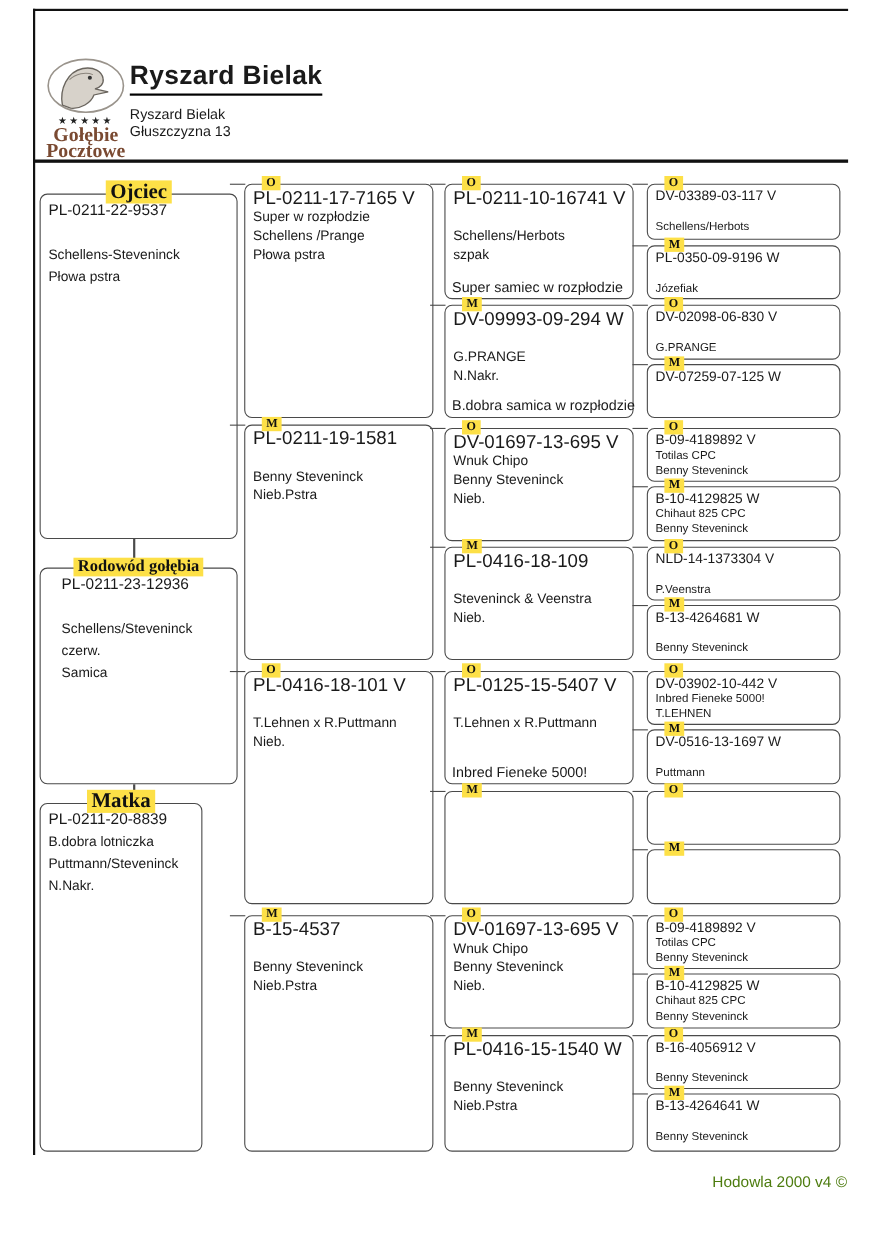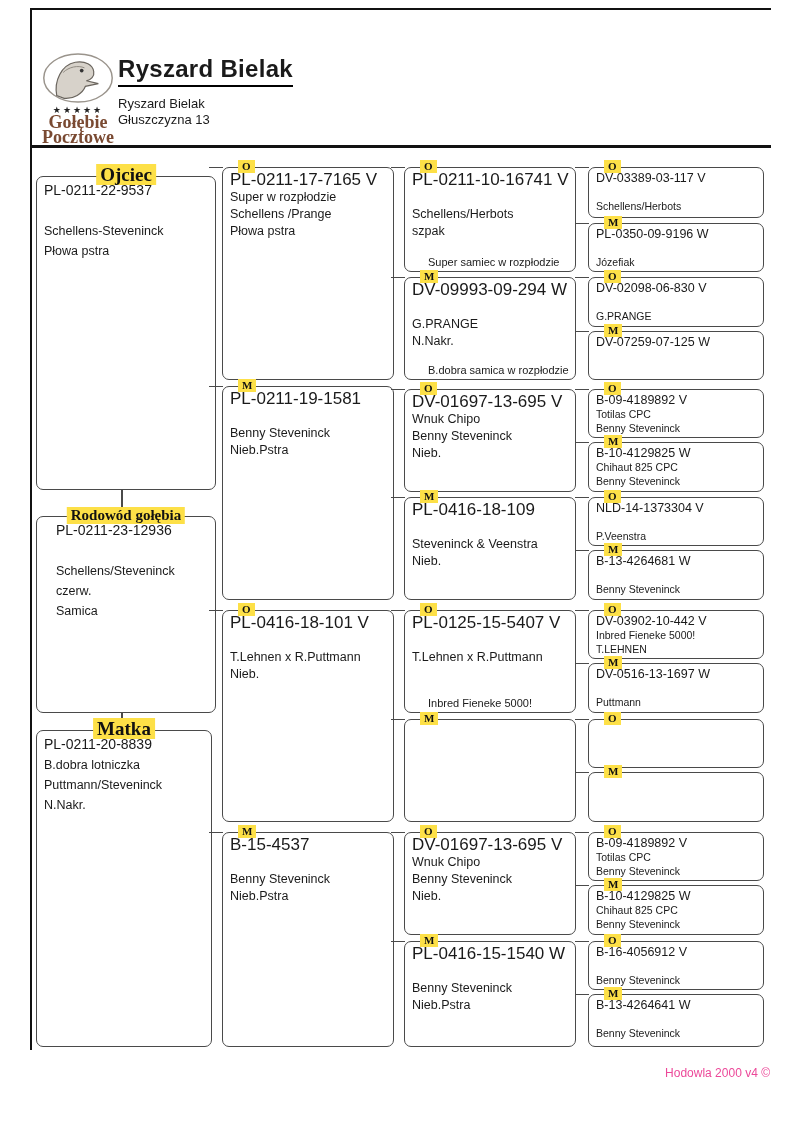--- a/index.html
+++ b/index.html
@@ -28,25 +28,25 @@
   .tag{position:absolute;top:-8px;left:15px;background:#fde047;padding:0 4px;
        font-family:"Liberation Serif",serif;font-weight:bold;font-size:11px;color:#111;line-height:13px;}
   .gen1 .tag{left:50%;transform:translateX(-50%);white-space:nowrap;font-size:19px;top:-13px;line-height:21px;}
   .gen1.center .tag{font-size:15px;top:-10px;line-height:17px;}
   .ring{font-size:17px;line-height:18px;white-space:nowrap;}
   .gen1 .ring{font-size:14px;line-height:21px;}
   .gen4 .ring{font-size:12.5px;line-height:15px;}
   .lines div{font-size:12.5px;line-height:17px;min-height:17px;white-space:nowrap;}
   .gen1 .lines div{line-height:20px;min-height:20px;}
   .gen4 .lines div{font-size:10.5px;line-height:13.5px;min-height:13.5px;}
-  .note{position:absolute;left:23px;bottom:3px;font-size:11px;white-space:nowrap;}
+  .note{position:absolute;left:6px;bottom:3px;font-size:13px;white-space:nowrap;}
   .vconn{position:absolute;width:1.5px;background:#4a4a4a;left:121px;}
   #vc1{top:490px;height:27px;}
   #vc2{top:713px;height:18px;}
-  .footer{position:absolute;right:30px;top:1066px;font-size:12px;color:#ec4899;}
+  .footer{position:absolute;right:30px;top:1066px;font-size:14px;color:#4d7c0f;}
 </style>
 </head>
 <body>
 
 <div class="page">
   <div class="frame-top"></div>
   <div class="frame-left"></div>
 
   <div class="logo">
     <svg width="74" height="52" viewBox="0 0 80 56">
@@ -87,21 +87,21 @@
     <span class="tag">Rodowód gołębia</span>
     <div class="ring">PL-0211-23-12936</div>
     <div class="lines">
           <div></div>
           <div>Schellens/Steveninck</div>
           <div>czerw.</div>
           <div>Samica</div>
         </div>
 
   </div>
-      <div class="box gen1" style="left: 36px; top: 730px; width: 176px; height: 317px;">
+      <div class="box gen1" style="left: 36px; top: 730px; width: 148px; height: 317px;">
 
     <span class="tag">Matka</span>
     <div class="ring">PL-0211-20-8839</div>
     <div class="lines">
           <div>B.dobra lotniczka</div>
           <div>Puttmann/Steveninck</div>
           <div>N.Nakr.</div>
         </div>
 
   </div>

